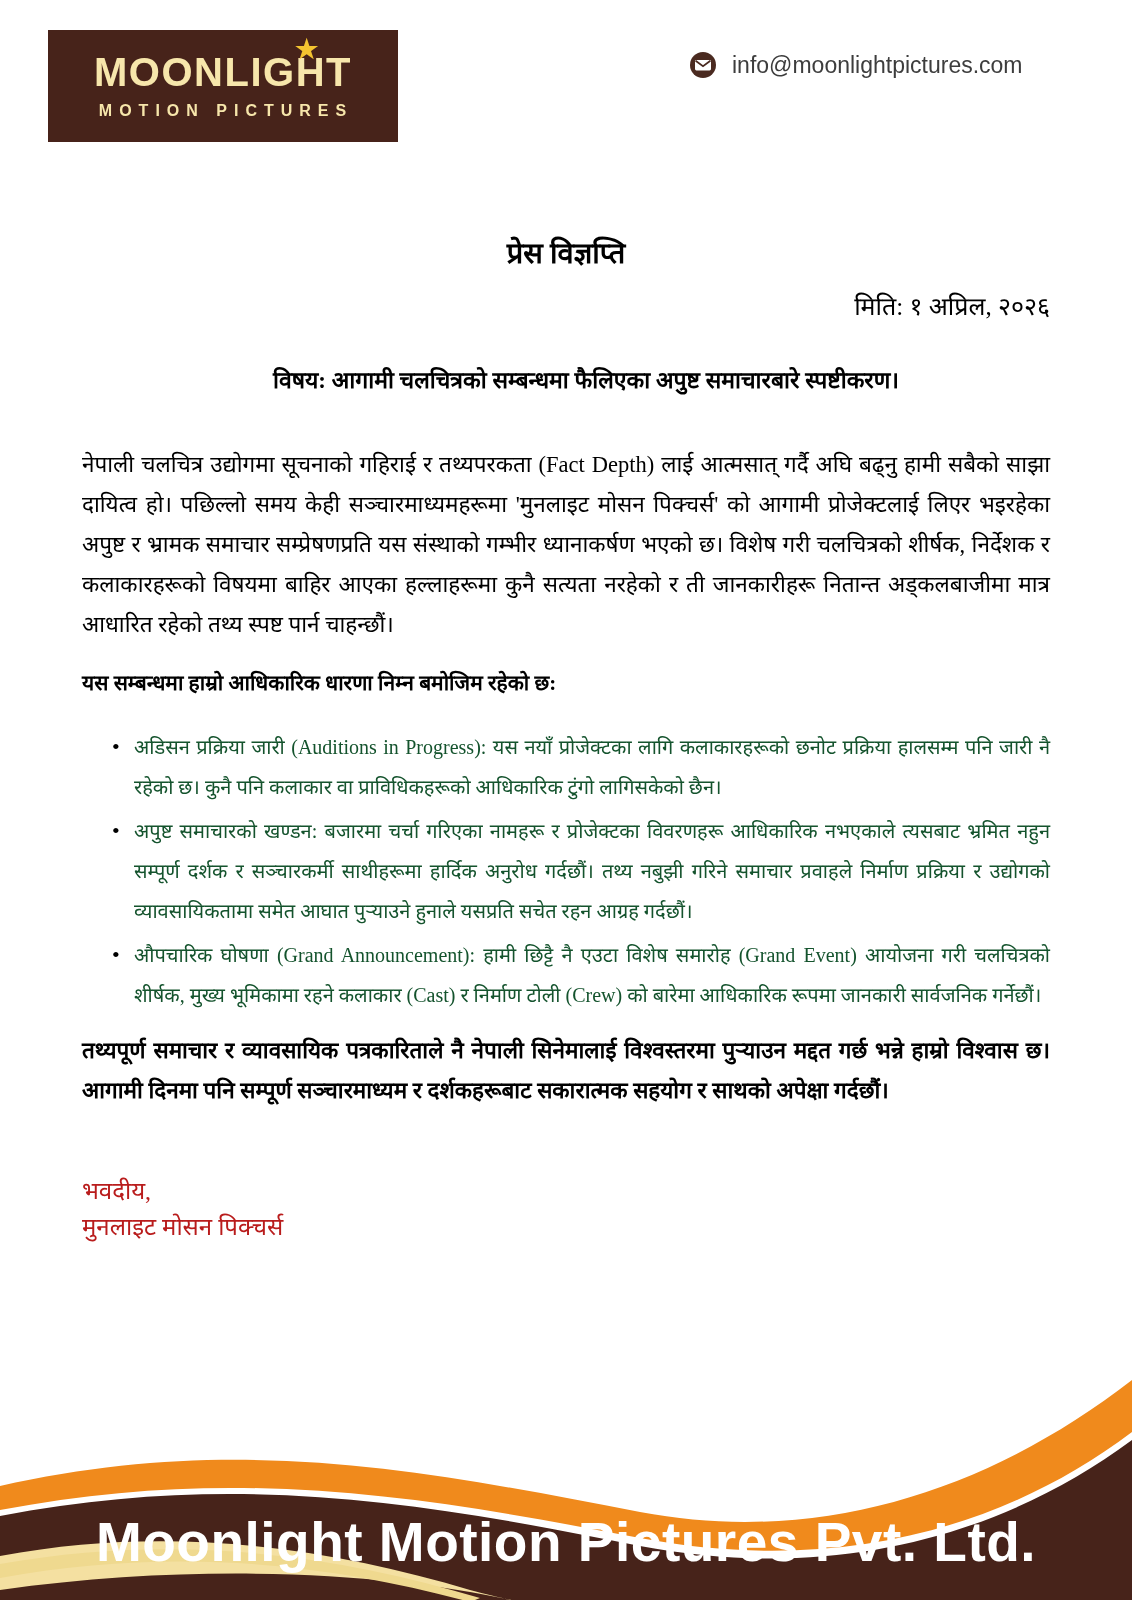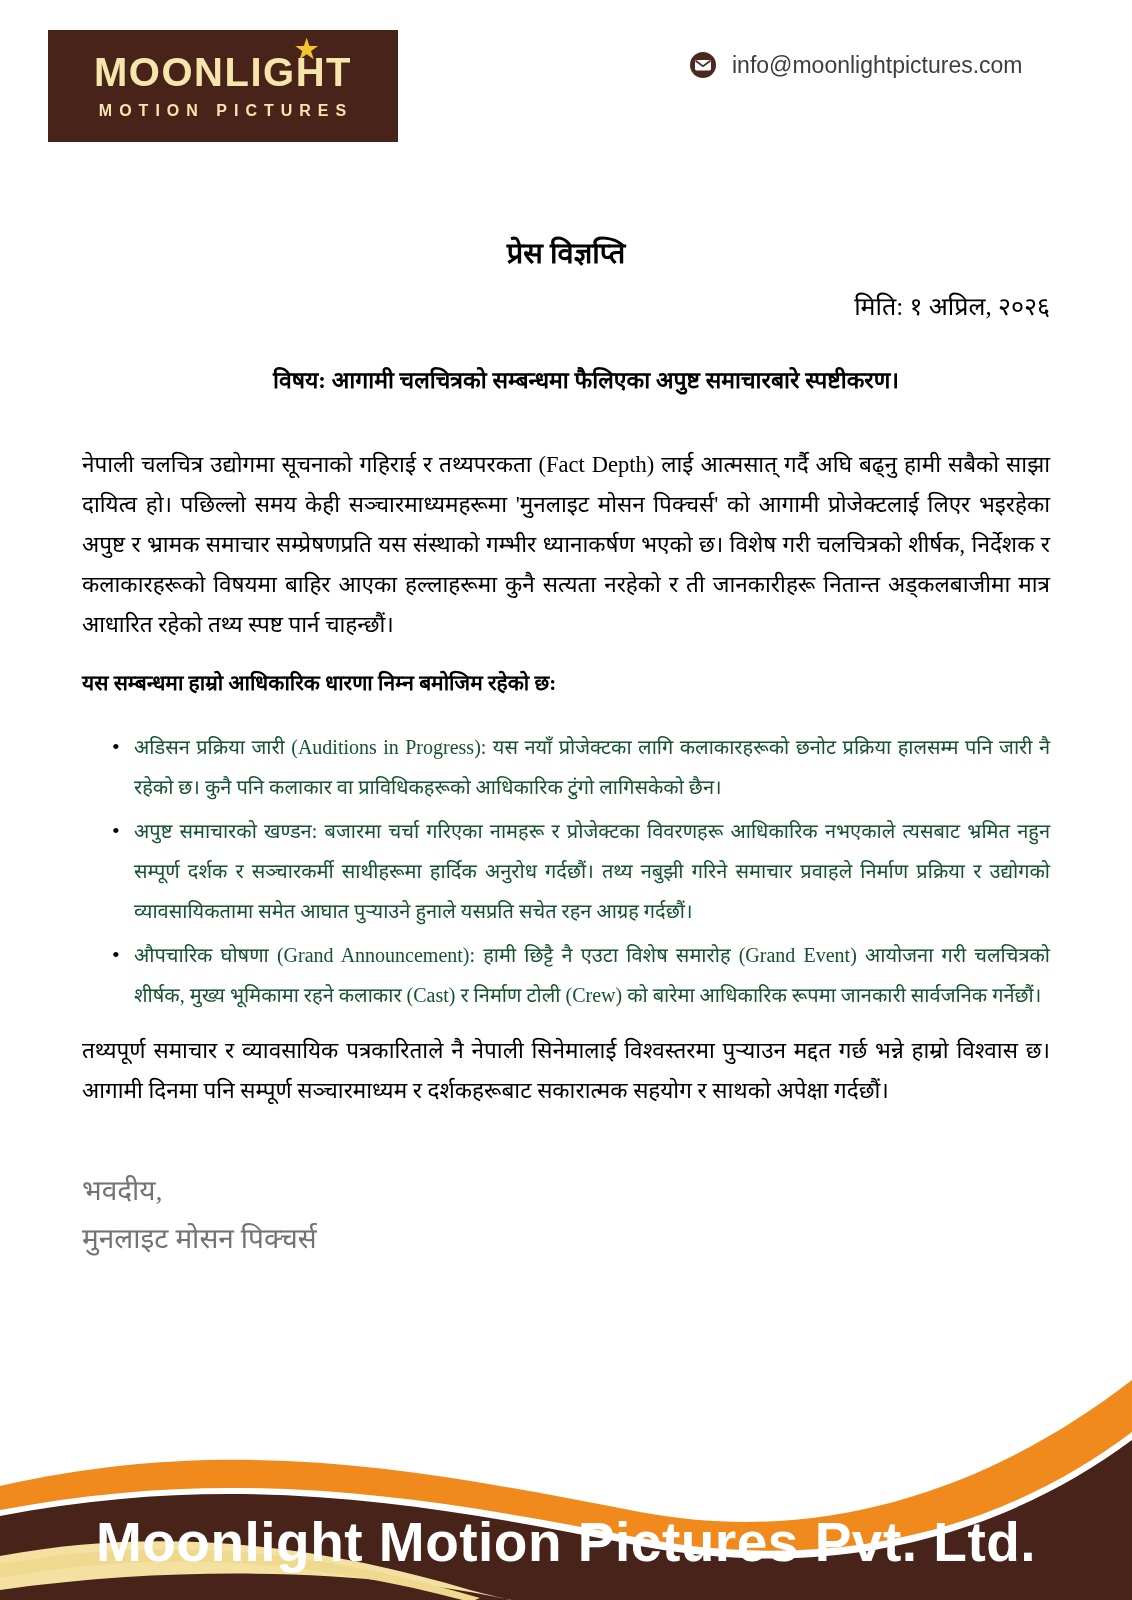--- a/index.html
+++ b/index.html
@@ -179,31 +179,30 @@
   ul.bullets > li::before {
     content: "\2022";
     position: absolute;
     left: 30px;
     top: 0;
     font-size: 22px;
     line-height: 40px;
     color: #000;
   }
 
-  .closing-para { margin-top: 9px; }
+  .closing-para { margin-top: 9px; font-weight: bold; }
 
   .signature {
     margin-top: 62px;
   }
 
   .signature div {
-    font-size: 28px;
+    font-size: 24px;
     line-height: 36px;
-    color: #737373;
-    margin-top: 12px;
+    color: #b91c1c;
   }
 
   
   .footer {
     position: absolute;
     left: 0;
     bottom: 0;
     width: 1132px;
     height: 260px;
   }

